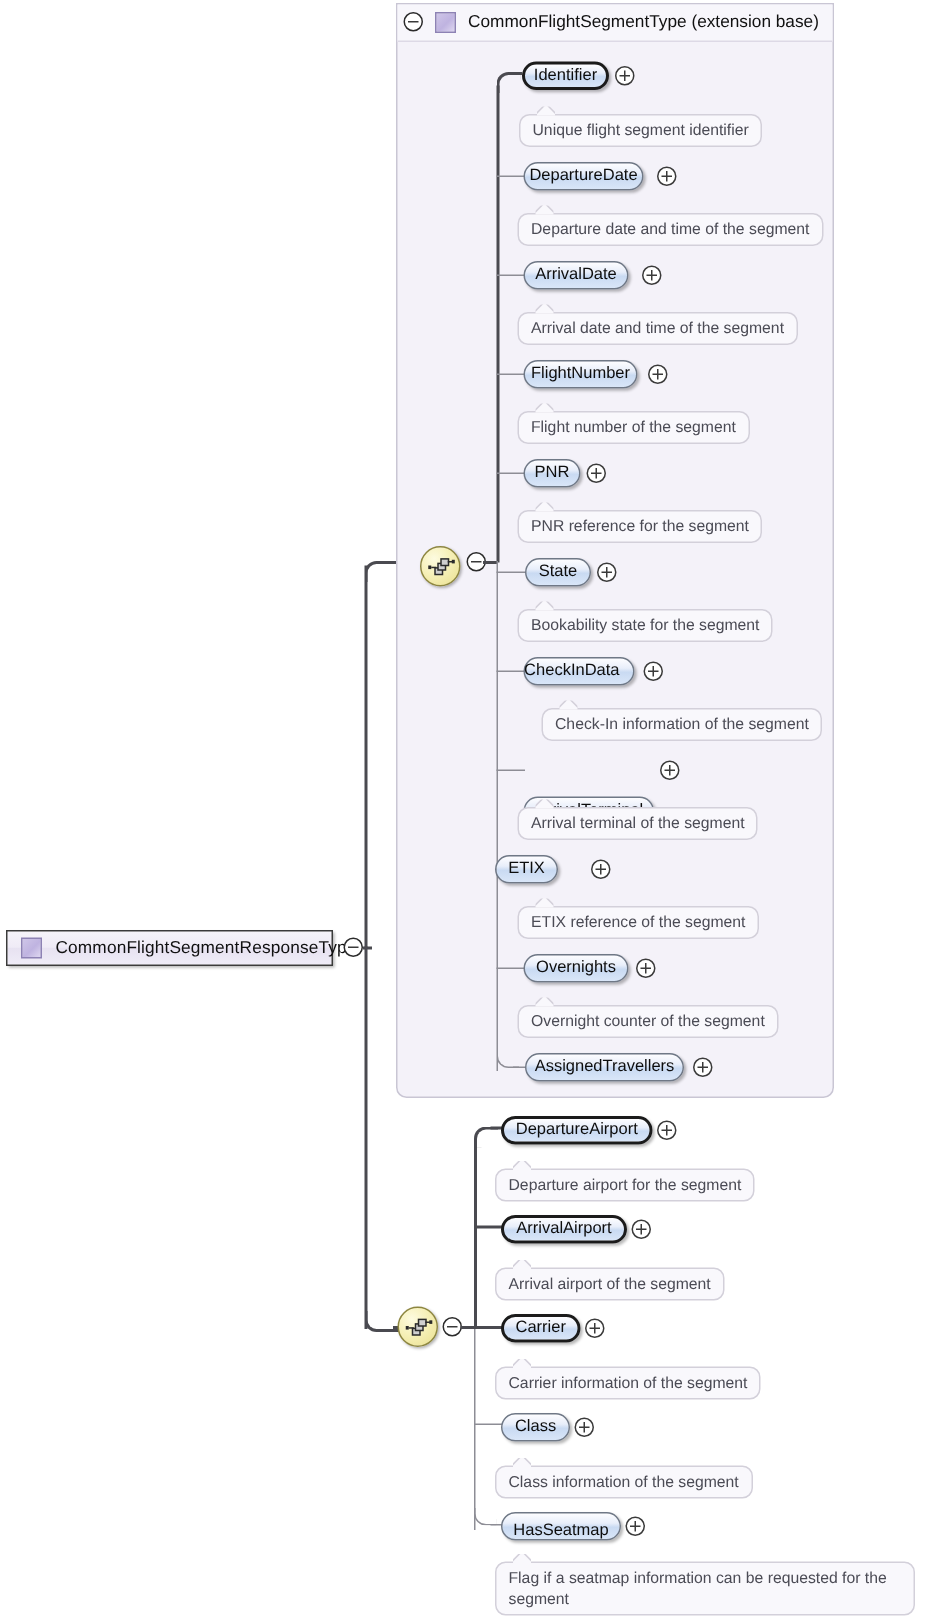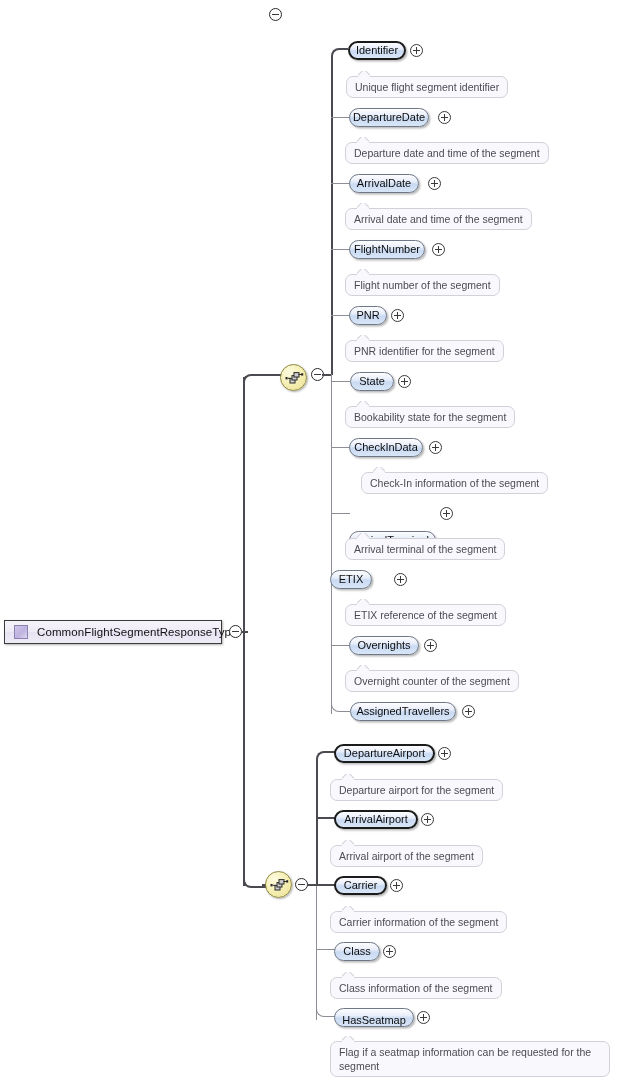--- a/index.html
+++ b/index.html
@@ -137,20 +137,27 @@
   <div class="ln v bold" style="left:243px;top:377px;height:255px;"></div>
   <div class="ln v bold" style="left:243px;top:631px;height:255px;"></div>
   <div class="ln h bold" style="left:242px;top:631px;width:6px;"></div>
 
   <div class="elbow bold" style="left:243px;top:374px;width:28px;height:12px;border-bottom:none;border-right:none;"></div>
   <div class="ln h bold" style="left:262px;top:374px;width:22px;"></div>
 
   <div class="elbow bl bold" style="left:243px;top:874px;width:28px;height:12px;"></div>
   <div class="ln h bold" style="left:262px;top:884px;width:22px;"></div>
 
+  <div class="extbox">
+    <div class="head">
+      <div style="width:25px;"></div>
+      <div class="sq"></div>
+      <div class="ttl">CommonFlightSegmentType (extension base)</div>
+    </div>
+  </div>
   <div class="tgl hmark" style="left:269px;top:8px;"></div>
 
   <div class="seq" style="left:280px;top:364px;">
     <svg width="19" height="16" viewBox="0 0 19 16">
       <rect x="0.5" y="7" width="2" height="2.4" fill="#2b2b2b"></rect>
       <rect x="2.5" y="7.8" width="3.4" height="1" fill="#2b2b2b"></rect>
       <rect x="5" y="8.6" width="5" height="4.4" fill="#cfcfcf" stroke="#2b2b2b" stroke-width="1"></rect>
       <rect x="7" y="5.6" width="5" height="4.4" fill="#cfcfcf" stroke="#2b2b2b" stroke-width="1"></rect>
       <rect x="9" y="2.6" width="5" height="4.4" fill="#cfcfcf" stroke="#2b2b2b" stroke-width="1"></rect>
       <rect x="13.5" y="4" width="3.4" height="1" fill="#2b2b2b"></rect>
@@ -214,33 +221,33 @@
     <span class="notch"></span>
     <span>Flight number of the segment</span>
   </div>
 
   <div class="node" style="left:349px;top:306px;width:38px;">
     <span>PNR</span>
   </div>
   <div class="tgl plus" style="left:391px;top:309px;"></div>
   <div class="ann" style="left:345px;top:340px;">
     <span class="notch"></span>
-    <span>PNR identifier for the segment</span>
+    <span>PNR reference for the segment</span>
   </div>
 
   <div class="node" style="left:350px;top:372px;width:44px;">
     <span>State</span>
   </div>
   <div class="tgl plus" style="left:398px;top:375px;"></div>
   <div class="ann" style="left:345px;top:406px;">
     <span class="notch"></span>
     <span>Bookability state for the segment</span>
   </div>
 
-  <div class="node" style="left:349px;top:438px;width:74px;">
+  <div class="node" style="left:349px;top:438px;width:74px;justify-content:flex-end;">
     <span>CheckInData</span>
   </div>
   <div class="tgl plus" style="left:429px;top:441px;"></div>
   <div class="ann" style="left:361px;top:472px;">
     <span class="notch"></span>
     <span>Check-In information of the segment</span>
   </div>
 
   <div class="node" style="left:349px;top:531px;width:87px;">
     <span>ArrivalTerminal</span>

